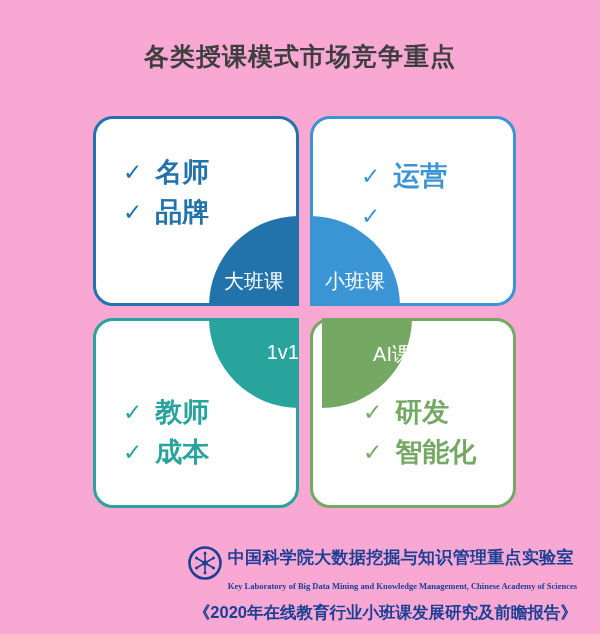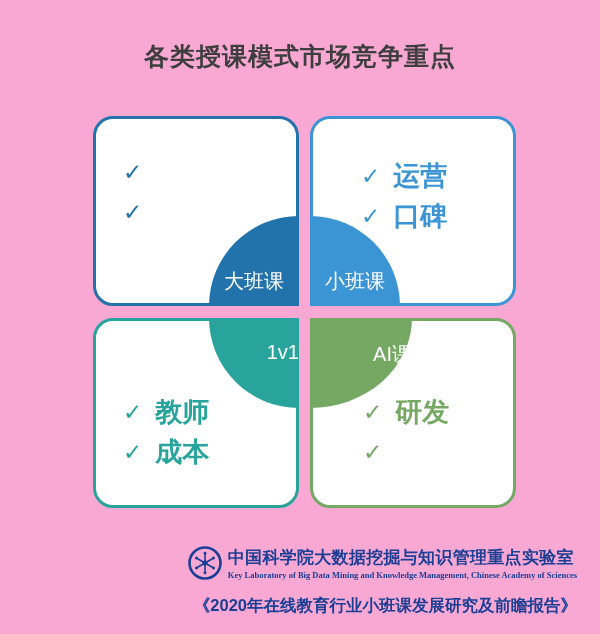--- a/index.html
+++ b/index.html
@@ -24,61 +24,62 @@
   .cl-bl{left:27px;top:76px;color:var(--teal,#28a49c);}
   .cl-br{left:50px;top:76px;color:var(--green,#74a863);}
   .check-item{display:flex;align-items:center;font-size:27px;font-weight:bold;line-height:31px;white-space:nowrap;}
   .check-item .check{font-size:23px;font-weight:normal;margin-right:13px;}
 
   
   .quarter{position:absolute;width:90px;height:90px;z-index:3;}
   .q-tl{left:209px;top:216px;background:var(--dark-blue,#2273ab);border-top-left-radius:100%;}
   .q-tr{left:310px;top:216px;background:var(--light-blue,#3b94d4);border-top-right-radius:100%;}
   .q-bl{left:209px;top:318px;background:var(--teal,#28a49c);border-bottom-left-radius:100%;}
-  .q-br{left:310px;top:318px;background:var(--green,#74a863);border-bottom-right-radius:100%;padding-left:12px;}
+  .q-br{left:322px;top:318px;background:var(--green,#74a863);border-bottom-right-radius:100%;}
   .q-label{position:absolute;left:0;width:100%;text-align:center;color:#ffffff;font-size:20px;white-space:nowrap;}
   .q-tl .q-label,.q-tr .q-label{bottom:11px;}
   .q-bl .q-label,.q-br .q-label{top:23px;text-align:right;}
 
   
   .footer{position:absolute;top:546px;right:23px;text-align:right;color:var(--footer-blue,#1a3f94);}
   .lab-line{display:inline-flex;align-items:flex-start;gap:6px;}
   .lab-logo{width:34px;height:34px;flex:0 0 auto;}
   .lab-text{text-align:left;}
   .lab-cn{font-family:"Liberation Serif","DejaVu Serif",serif;font-size:17px;font-weight:bold;letter-spacing:0.3px;white-space:nowrap;}
-  .lab-en{font-family:"Liberation Serif","DejaVu Serif",serif;font-size:8.5px;font-weight:bold;white-space:nowrap;margin-top:1px;}
+  .lab-en{font-family:"Liberation Serif","DejaVu Serif",serif;font-size:8.5px;font-weight:bold;white-space:nowrap;margin-top:12px;}
   .report-title{margin-top:11px;font-size:16.5px;font-weight:bold;color:var(--footer-blue,#1a3f94);white-space:nowrap;}
 </style>
 </head>
 <body>
 
 <div class="canvas">
 
   <div class="page-title">各类授课模式市场竞争重点</div>
 
   <div class="qbox box-tl">
     <div class="checklist cl-tl">
       <div class="check-item">
         <span class="check">✓</span>
+        <span>名师</span>
       </div>
       <div class="check-item">
         <span class="check">✓</span>
+        <span>品牌</span>
       </div>
     </div>
   </div>
 
   <div class="qbox box-tr">
     <div class="checklist cl-tr">
       <div class="check-item">
         <span class="check">✓</span>
         <span>运营</span>
       </div>
       <div class="check-item">
         <span class="check">✓</span>
-        <span>口碑</span>
       </div>
     </div>
   </div>
 
   <div class="qbox box-bl">
     <div class="checklist cl-bl">
       <div class="check-item">
         <span class="check">✓</span>
         <span>教师</span>
       </div>
@@ -90,20 +91,21 @@
   </div>
 
   <div class="qbox box-br">
     <div class="checklist cl-br">
       <div class="check-item">
         <span class="check">✓</span>
         <span>研发</span>
       </div>
       <div class="check-item">
         <span class="check">✓</span>
+        <span>智能化</span>
       </div>
     </div>
   </div>
 
   <div class="quarter q-tl">
     <span class="q-label">大班课</span>
   </div>
   <div class="quarter q-tr">
     <span class="q-label">小班课</span>
   </div>

